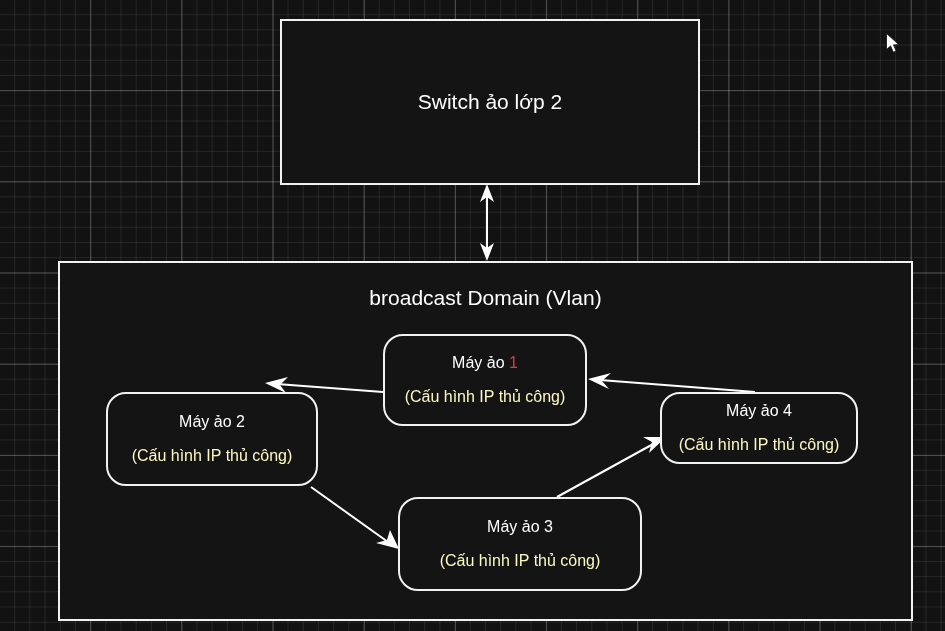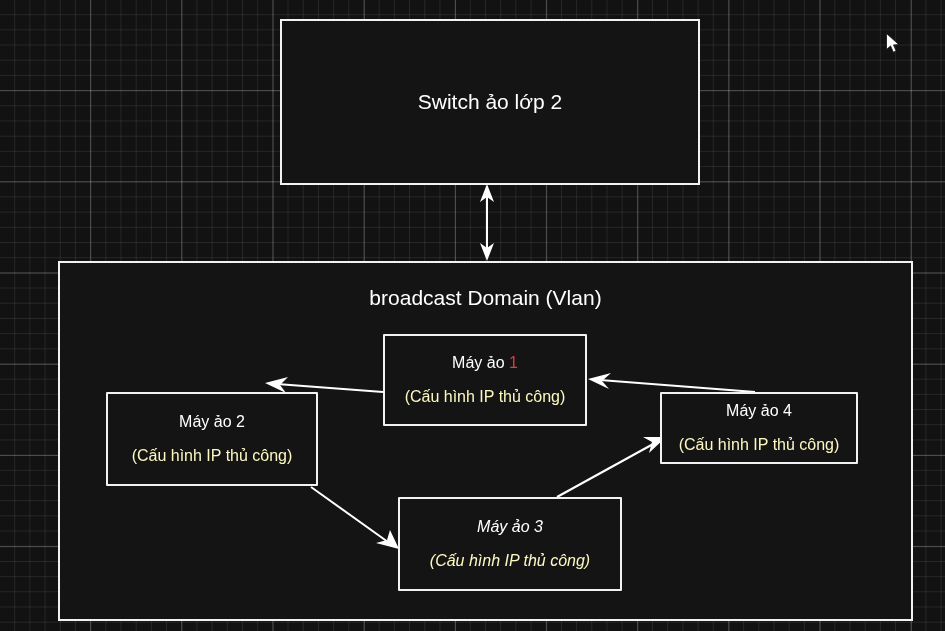--- a/index.html
+++ b/index.html
@@ -38,21 +38,21 @@
     border: 2px solid #f2f2f2;
     display: flex;
     flex-direction: column;
     align-items: center;
     justify-content: center;
     color: #ffffff;
     text-align: right;
     line-height: 1.25;
   }
   .node.rounded {
-    border-radius: 1px;
+    border-radius: 20px;
     border-width: 2px;
   }
 
   #switch-node {
     left: 280px;
     top: 19px;
     width: 420px;
     height: 166px;
     font-size: 21px;
   }
@@ -77,21 +77,21 @@
     width: 205px;
     height: 90px;
     font-size: 16px;
     gap: 14px;
   }
   .vm .vm-title { color: #ffffff; }
   .vm .vm-sub { color: #fef9c3; }
 
   #vm1 { left: 383px; top: 334px; width: 204px; height: 92px; }
   #vm2 { left: 106px; top: 392px; width: 212px; height: 94px; }
-  #vm3 { left: 398px; top: 497px; width: 224px; height: 94px; font-style: italic; }
+  #vm3 { left: 398px; top: 497px; width: 244px; height: 94px; }
   #vm4 { left: 660px; top: 392px; width: 198px; height: 72px; }
 
   #vm1 .accent { color: #e03a3a; }
 
   
   svg.links {
     position: absolute;
     left: 0; top: 0;
     width: 945px;
     height: 631px;

